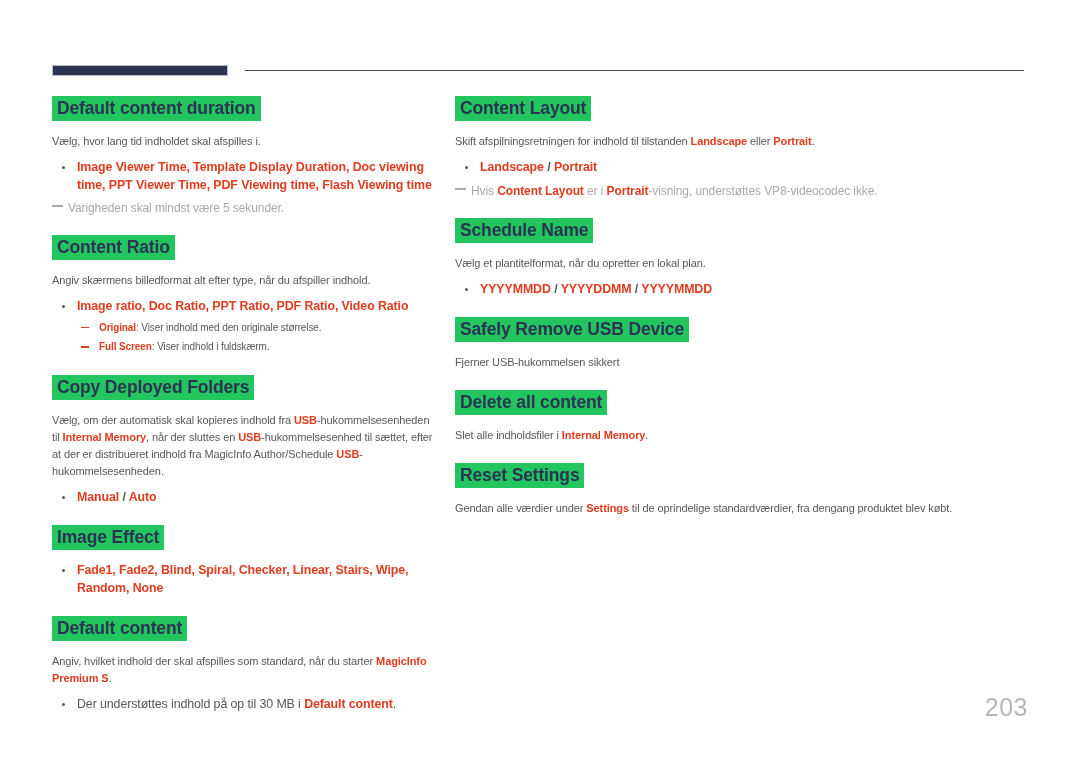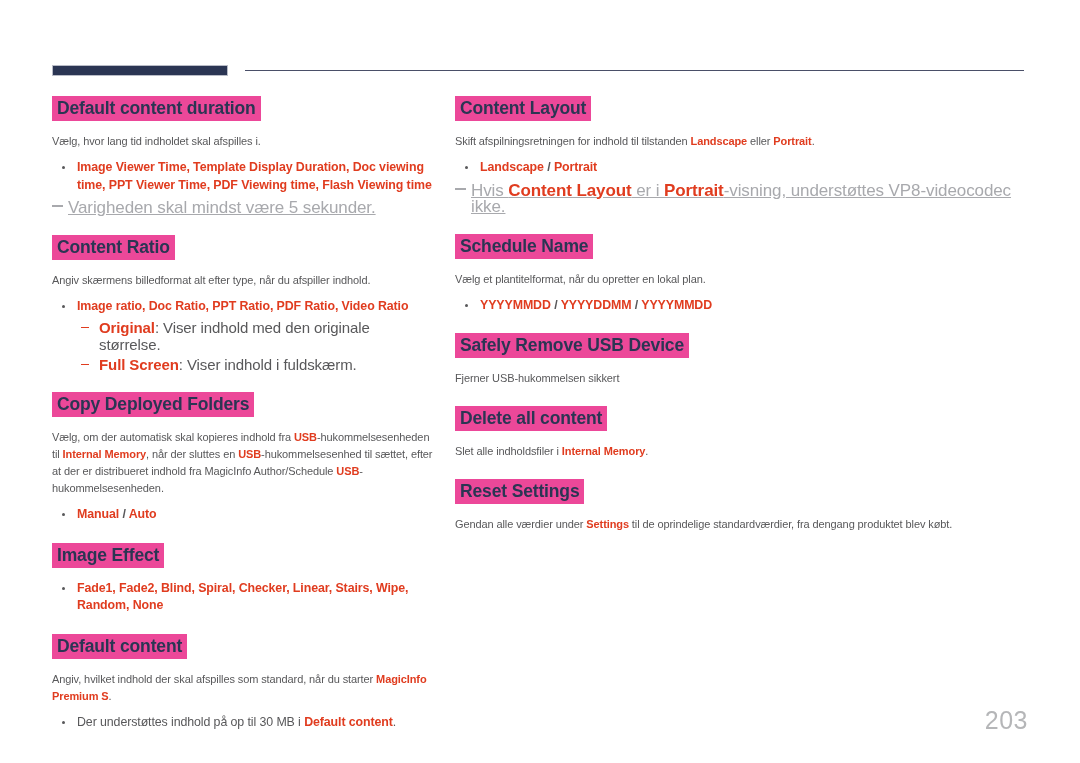--- a/index.html
+++ b/index.html
@@ -65,21 +65,21 @@
 
   
   h2.section-title {
     margin: 0 0 12px 0;
     padding: 0;
     font-size: 0px;       
     line-height: 0;
   }
   h2.section-title > span.hl {
     display: inline-block;
-    background: #ec4899;
+    background: #22c55e;
     color: #2b3553;
     font-weight: bold;
     font-size: 17.5px;
     line-height: 22px;
     padding: 1px 5px 2px 5px;
     letter-spacing: -0.15px;
   }
   .sec {
     margin-bottom: 19px;
   }
@@ -136,63 +136,62 @@
   
   ul.subbullets {
     margin: 3px 0 0 0;
     padding: 0;
     list-style: none;
   }
   ul.subbullets > li {
     position: relative;
     padding-left: 22px;
     margin-bottom: 2px;
-    font-size: 15px;
+    font-size: 10px;
     line-height: 17.5px;
     color: #58585a;
     font-weight: normal;
     letter-spacing: -0.1px;
   }
   ul.subbullets > li::before {
     content: "";
     position: absolute;
     left: 4px;
     top: 8px;
     width: 8px;
     height: 1.6px;
     background: #e03c1f;
   }
 
   
   p.note {
     margin: 2px 0 9px 0;
     position: relative;
     padding-left: 16px;
-    font-size: 17px;
+    font-size: 12px;
     line-height: 16px;
     color: #a8a9ad;
     letter-spacing: -0.1px;
-    text-decoration: underline;
   }
   p.note::before {
     content: "";
     position: absolute;
     left: 0;
     top: 5px;
     width: 11px;
     height: 2px;
     background: #a8a9ad;
   }
   p.note b.k { color: #e03c1f; }
 
   
   .page-number {
     position: absolute;
     right: 52px;
-    bottom: 28px;
+    bottom: 41px;
     font-size: 25px;
     line-height: 30px;
     color: #b5b6b8;
     letter-spacing: 0.5px;
     font-family: "Liberation Sans", sans-serif;
   }
 </style>
 </head>
 <body>
 

